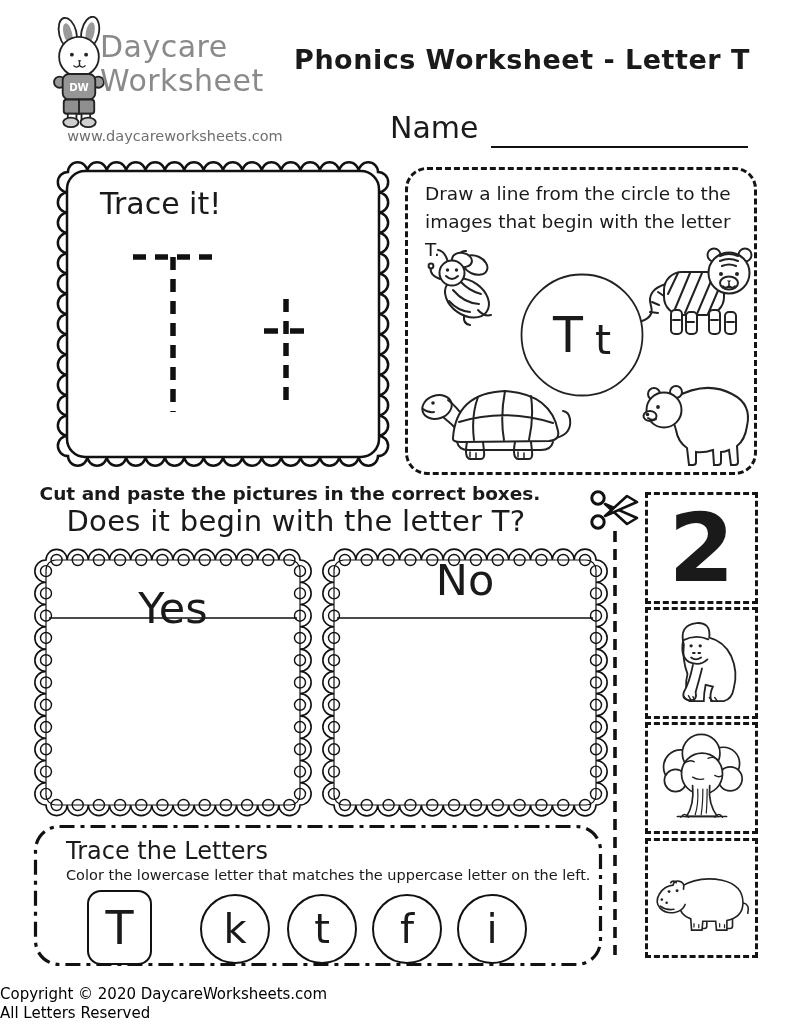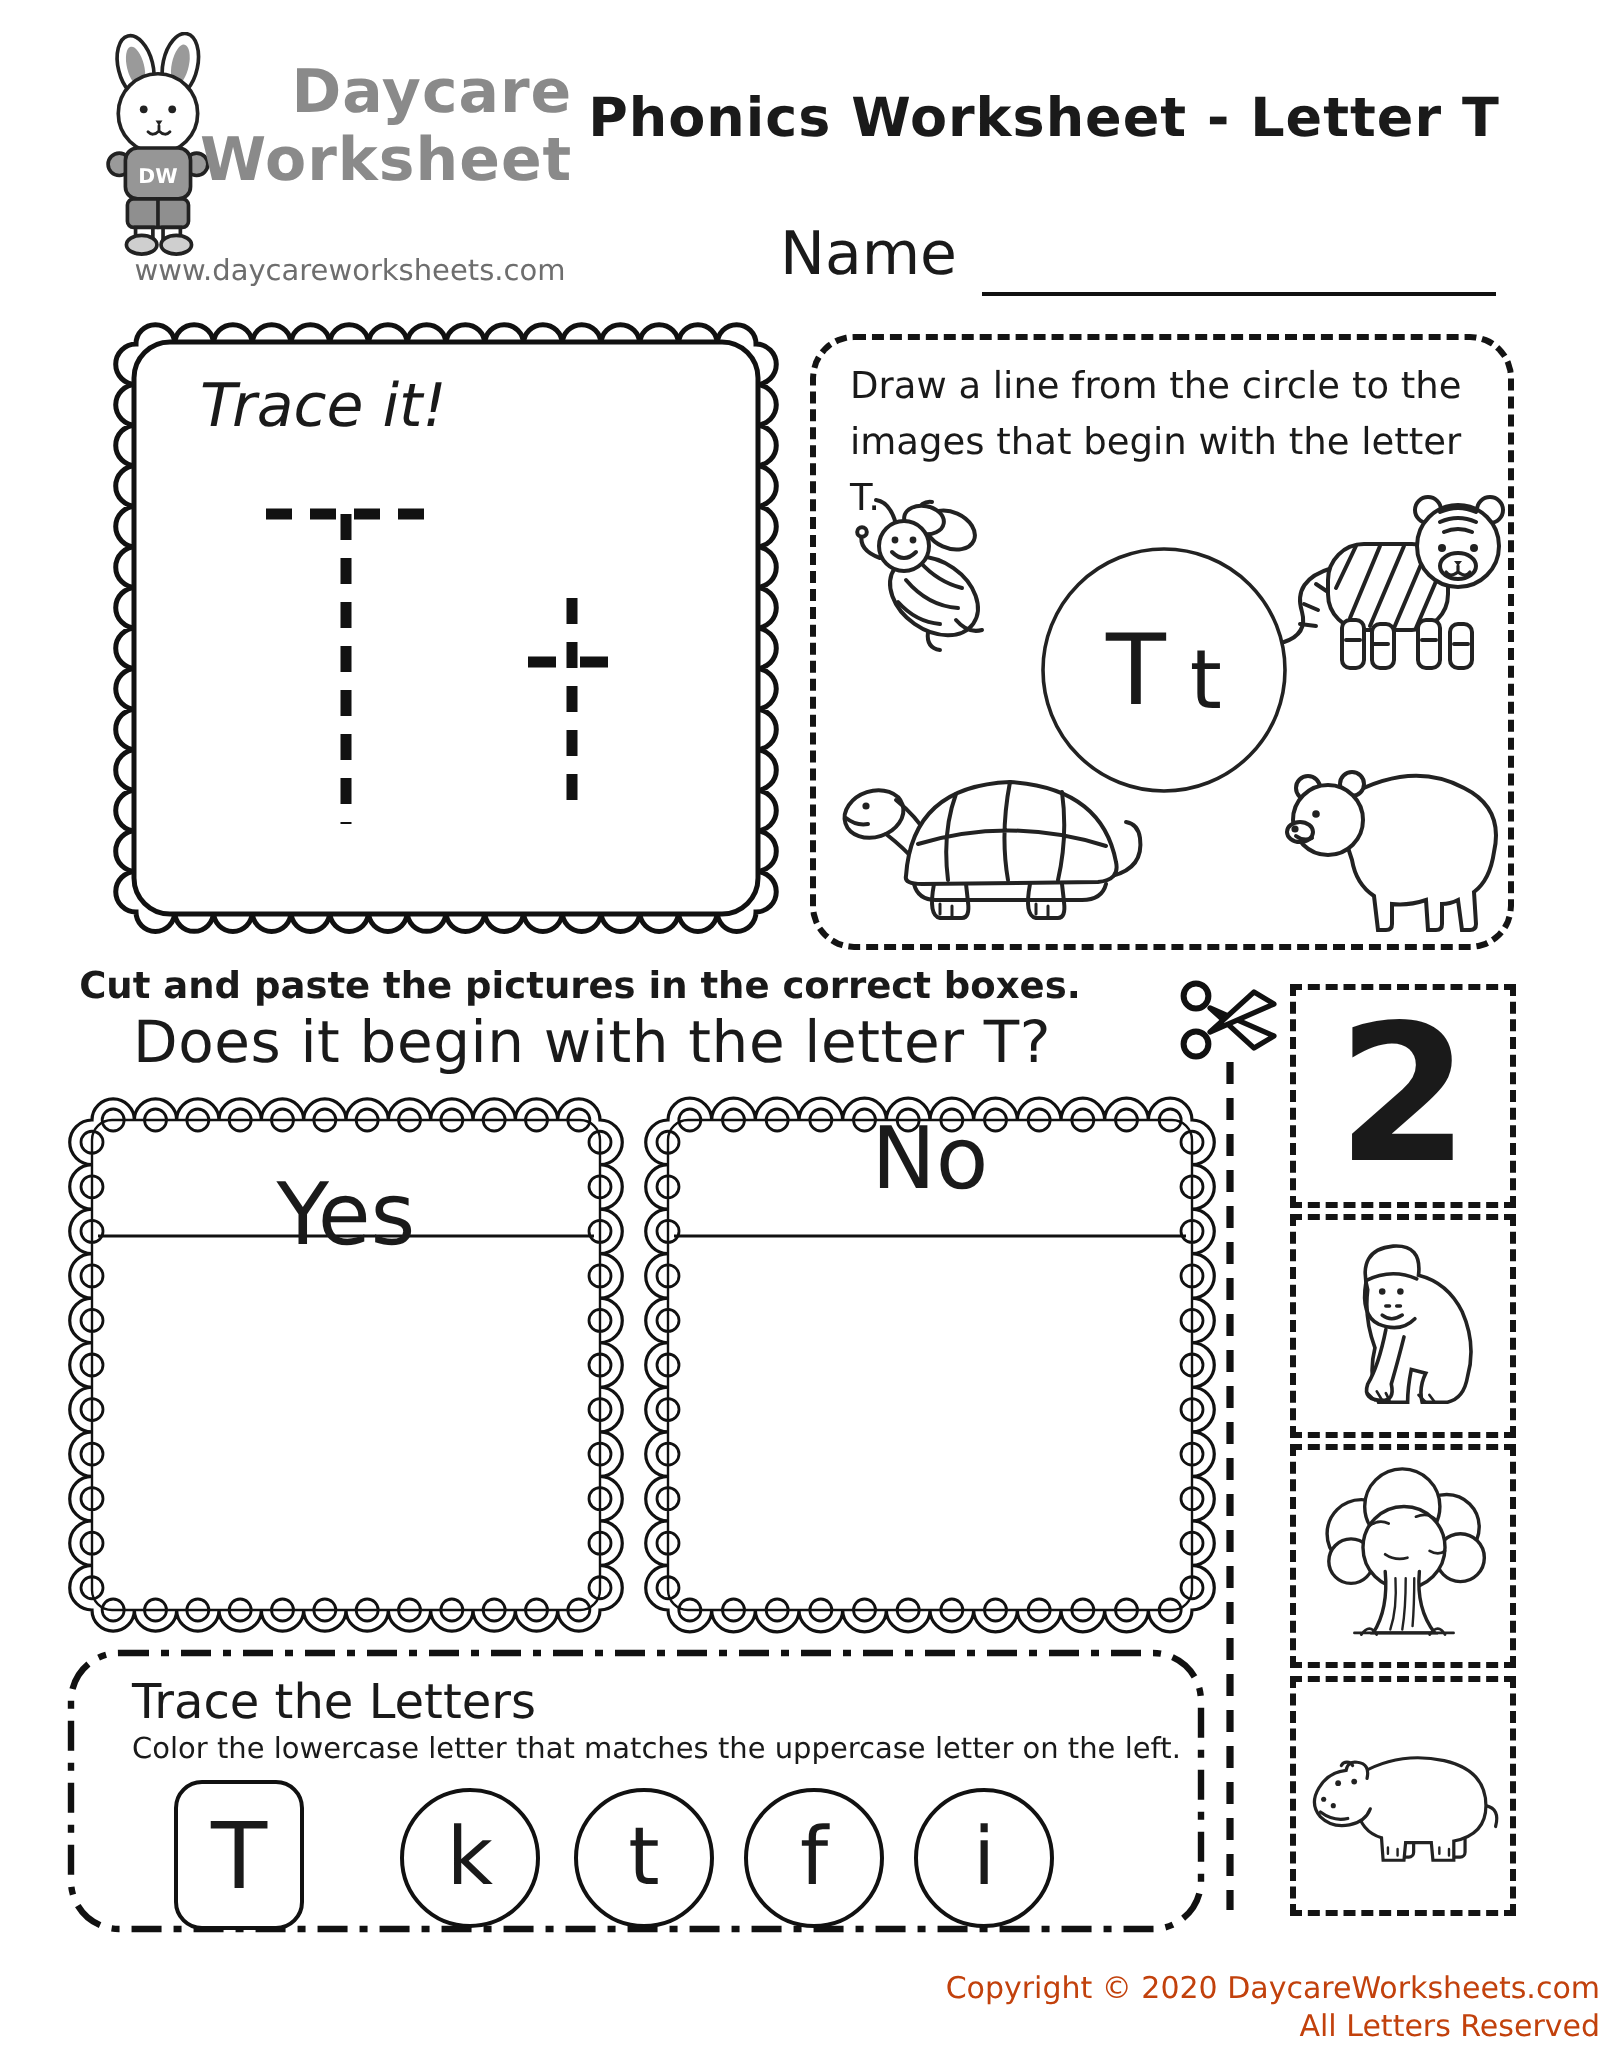--- a/index.html
+++ b/index.html
@@ -1,20 +1,20 @@
 <!DOCTYPE html>
 <html><head>
 <meta charset="utf-8">
 <style>
   html,body{margin:0;padding:0;background:#e8e8e8;}
   .page{position:relative;width:800px;height:1035px;background:#fff;margin:0 auto;
         font-family:"DejaVu Sans",sans-serif;color:#1a1a1a;overflow:hidden;}
   .abs{position:absolute;}
   
-  .brand{font-weight:bold;color:#8a8a8a;font-size:30px;line-height:1.13;letter-spacing:.5px;text-align:right;}
+  .brand{font-weight:normal;color:#8a8a8a;font-size:30px;line-height:1.13;letter-spacing:.5px;}
   .logo-url{color:#6e6e6e;font-size:14.5px;text-align:center;}
   .ws-title{font-weight:bold;font-size:27px;letter-spacing:.5px;text-align:center;}
   .name-label{font-size:30px;}
   .name-line{border-bottom:2.6px solid #111;}
   
   .trace-title{font-size:30px;}
   
   .draw-box{border:3.4px dashed #141414;border-radius:22px;}
   .draw-instr{font-size:18.5px;line-height:1.5;}
   .circle-letters{display:flex;align-items:center;justify-content:center;gap:12px;}
@@ -28,21 +28,21 @@
   .cut-cell{border:3.2px dashed #141414;display:flex;align-items:center;justify-content:center;background:#fff;}
   .big-num{font-size:95px;font-weight:bold;line-height:1;}
   
   .match-title{font-size:24px;}
   .match-instr{font-size:14.5px;}
   .t-square{border:2.6px solid #111;border-radius:14px;display:flex;align-items:center;justify-content:center;
             font-size:46px;background:#fff;}
   .letter-circle{border:2.2px solid #111;border-radius:50%;display:flex;align-items:center;justify-content:center;
             font-size:40px;background:#fff;}
   
-  .footer-line{width:800px;text-align:right;color:#c2410c;font-size:15px;}
+  .footer-line{width:800px;text-align:left;color:#000000;font-size:15px;}
   svg{display:block;}
 </style>
 </head>
 <body>
 
 <div class="page">
 
   <svg class="abs" style="left:44px;top:16px;" width="72" height="114" viewBox="0 0 70 112">
     <g stroke="#222" stroke-width="1.8" stroke-linecap="round">
       <ellipse cx="23" cy="17" rx="8.5" ry="15.5" fill="#fff" transform="rotate(-14 23 17)"></ellipse>
@@ -80,21 +80,21 @@
   <svg class="abs" style="left:56px;top:160px;" width="334" height="308" viewBox="0 0 334 308">
       <path d="M 12 12 a9.6875 9.6875 0 0 1 19.375 0 a9.6875 9.6875 0 0 1 19.375 0 a9.6875 9.6875 0 0 1 19.375 0 a9.6875 9.6875 0 0 1 19.375 0 a9.6875 9.6875 0 0 1 19.375 0 a9.6875 9.6875 0 0 1 19.375 0 a9.6875 9.6875 0 0 1 19.375 0 a9.6875 9.6875 0 0 1 19.375 0 a9.6875 9.6875 0 0 1 19.375 0 a9.6875 9.6875 0 0 1 19.375 0 a9.6875 9.6875 0 0 1 19.375 0 a9.6875 9.6875 0 0 1 19.375 0 a9.6875 9.6875 0 0 1 19.375 0 a9.6875 9.6875 0 0 1 19.375 0 a9.6875 9.6875 0 0 1 19.375 0 a9.6875 9.6875 0 0 1 19.375 0 a10.142857142857142 10.142857142857142 0 0 1 0 20.285714285714285 a10.142857142857142 10.142857142857142 0 0 1 0 20.285714285714285 a10.142857142857142 10.142857142857142 0 0 1 0 20.285714285714285 a10.142857142857142 10.142857142857142 0 0 1 0 20.285714285714285 a10.142857142857142 10.142857142857142 0 0 1 0 20.285714285714285 a10.142857142857142 10.142857142857142 0 0 1 0 20.285714285714285 a10.142857142857142 10.142857142857142 0 0 1 0 20.285714285714285 a10.142857142857142 10.142857142857142 0 0 1 0 20.285714285714285 a10.142857142857142 10.142857142857142 0 0 1 0 20.285714285714285 a10.142857142857142 10.142857142857142 0 0 1 0 20.285714285714285 a10.142857142857142 10.142857142857142 0 0 1 0 20.285714285714285 a10.142857142857142 10.142857142857142 0 0 1 0 20.285714285714285 a10.142857142857142 10.142857142857142 0 0 1 0 20.285714285714285 a10.142857142857142 10.142857142857142 0 0 1 0 20.285714285714285 a9.6875 9.6875 0 0 1 -19.375 0 a9.6875 9.6875 0 0 1 -19.375 0 a9.6875 9.6875 0 0 1 -19.375 0 a9.6875 9.6875 0 0 1 -19.375 0 a9.6875 9.6875 0 0 1 -19.375 0 a9.6875 9.6875 0 0 1 -19.375 0 a9.6875 9.6875 0 0 1 -19.375 0 a9.6875 9.6875 0 0 1 -19.375 0 a9.6875 9.6875 0 0 1 -19.375 0 a9.6875 9.6875 0 0 1 -19.375 0 a9.6875 9.6875 0 0 1 -19.375 0 a9.6875 9.6875 0 0 1 -19.375 0 a9.6875 9.6875 0 0 1 -19.375 0 a9.6875 9.6875 0 0 1 -19.375 0 a9.6875 9.6875 0 0 1 -19.375 0 a9.6875 9.6875 0 0 1 -19.375 0 a10.142857142857142 10.142857142857142 0 0 1 0 -20.285714285714285 a10.142857142857142 10.142857142857142 0 0 1 0 -20.285714285714285 a10.142857142857142 10.142857142857142 0 0 1 0 -20.285714285714285 a10.142857142857142 10.142857142857142 0 0 1 0 -20.285714285714285 a10.142857142857142 10.142857142857142 0 0 1 0 -20.285714285714285 a10.142857142857142 10.142857142857142 0 0 1 0 -20.285714285714285 a10.142857142857142 10.142857142857142 0 0 1 0 -20.285714285714285 a10.142857142857142 10.142857142857142 0 0 1 0 -20.285714285714285 a10.142857142857142 10.142857142857142 0 0 1 0 -20.285714285714285 a10.142857142857142 10.142857142857142 0 0 1 0 -20.285714285714285 a10.142857142857142 10.142857142857142 0 0 1 0 -20.285714285714285 a10.142857142857142 10.142857142857142 0 0 1 0 -20.285714285714285 a10.142857142857142 10.142857142857142 0 0 1 0 -20.285714285714285 a10.142857142857142 10.142857142857142 0 0 1 0 -20.285714285714285 Z" fill="#fff" stroke="#111" stroke-width="2.5"></path>
       <rect x="11" y="11" width="312" height="286" rx="18" fill="#fff" stroke="#111" stroke-width="2.5"></rect>
     <g stroke="#111" stroke-width="5.5" stroke-linecap="butt">
       <line x1="77" y1="97" x2="159" y2="97" stroke-dasharray="13 9"></line>
       <line x1="117" y1="97" x2="117" y2="252" stroke-dasharray="13 9"></line>
       <line x1="230" y1="139" x2="230" y2="247" stroke-dasharray="13 9"></line>
       <line x1="208" y1="171" x2="252" y2="171" stroke-dasharray="14 12"></line>
     </g>
   </svg>
-  <div class="abs trace-title" style="left:100px;top:186px;font-style:italic;">Trace it!</div>
+  <div class="abs trace-title" style="left:100px;top:186px;">Trace it!</div>
 
   <div class="abs draw-box" style="left:405px;top:167px;width:346px;height:302px;"></div>
   <div class="abs draw-instr" style="left:425px;top:180px;width:320px;">
     <div>Draw a line from the circle to the</div>
     <div>images that begin with the letter T.</div>
   </div>
 
   <svg class="abs" style="left:412px;top:246px;" width="95" height="86" viewBox="0 0 95 86">
     <g fill="none" stroke="#222" stroke-width="2" stroke-linecap="round">
       <path d="M36 16 Q33 5 26 4"></path>

